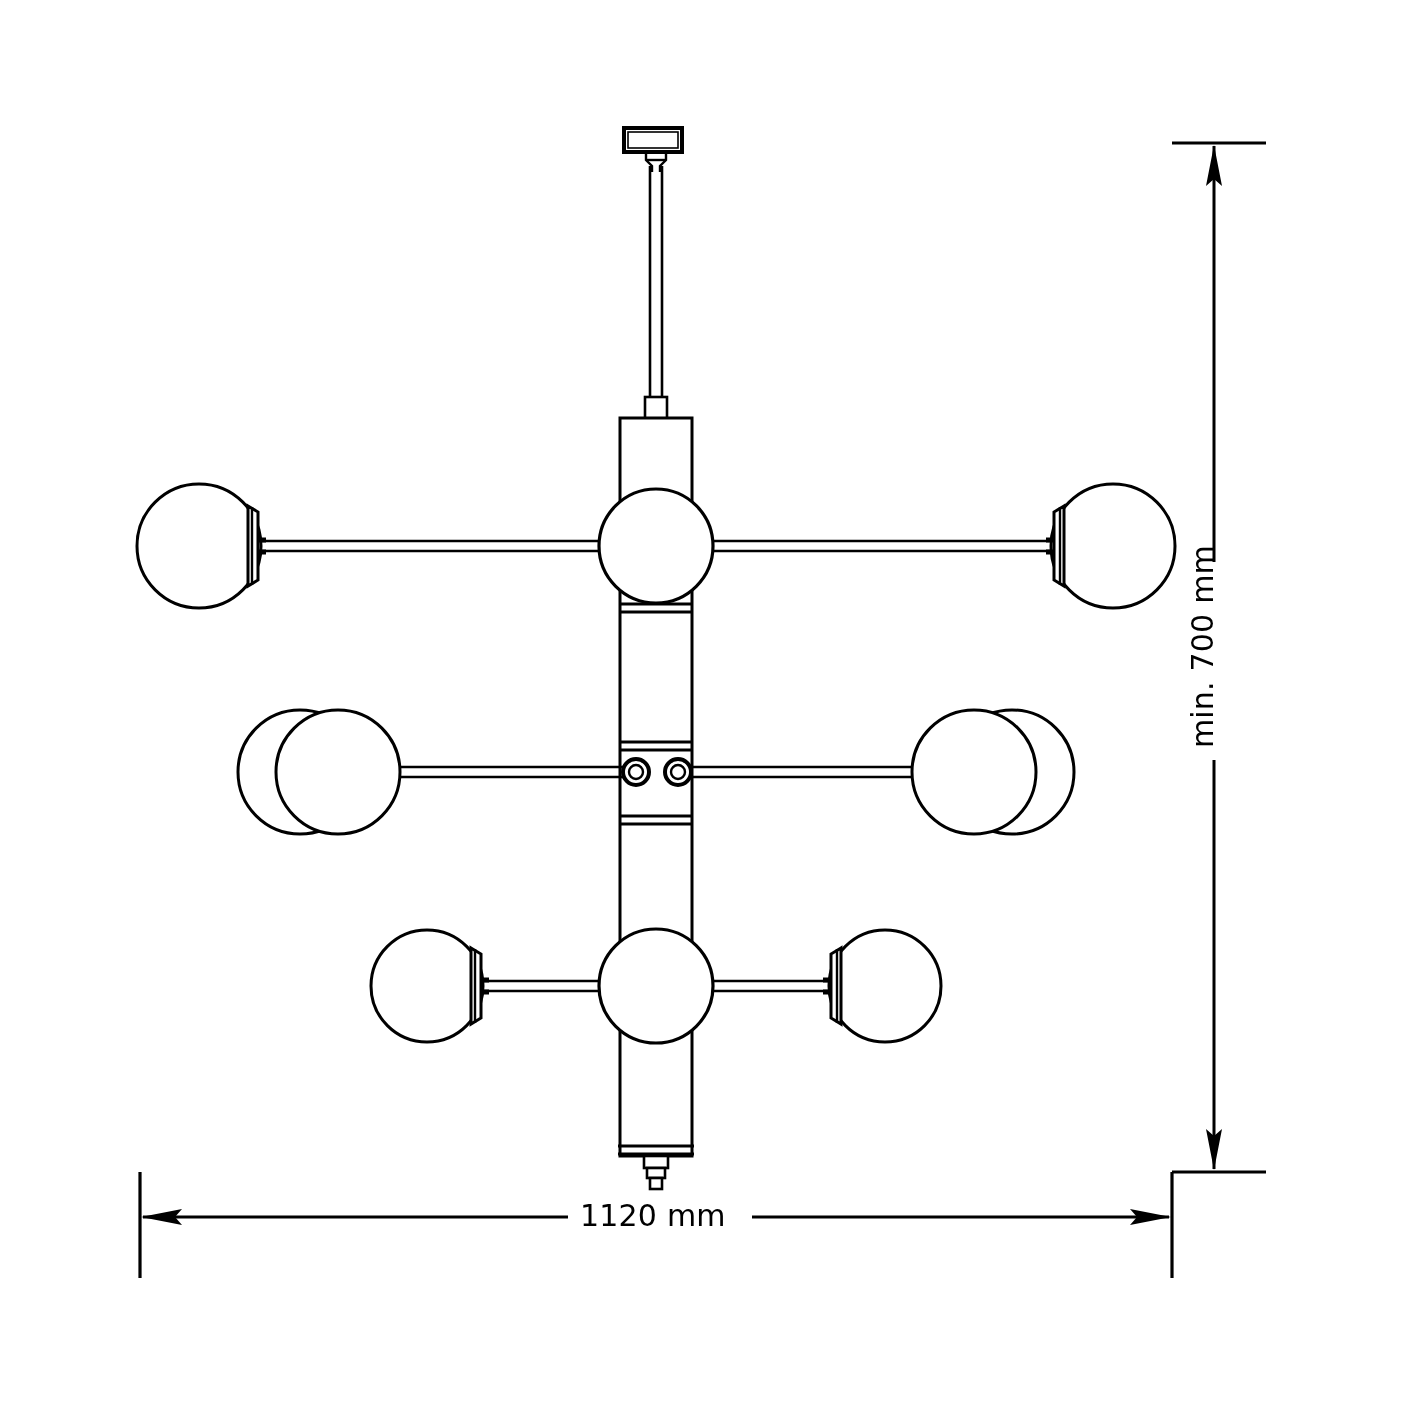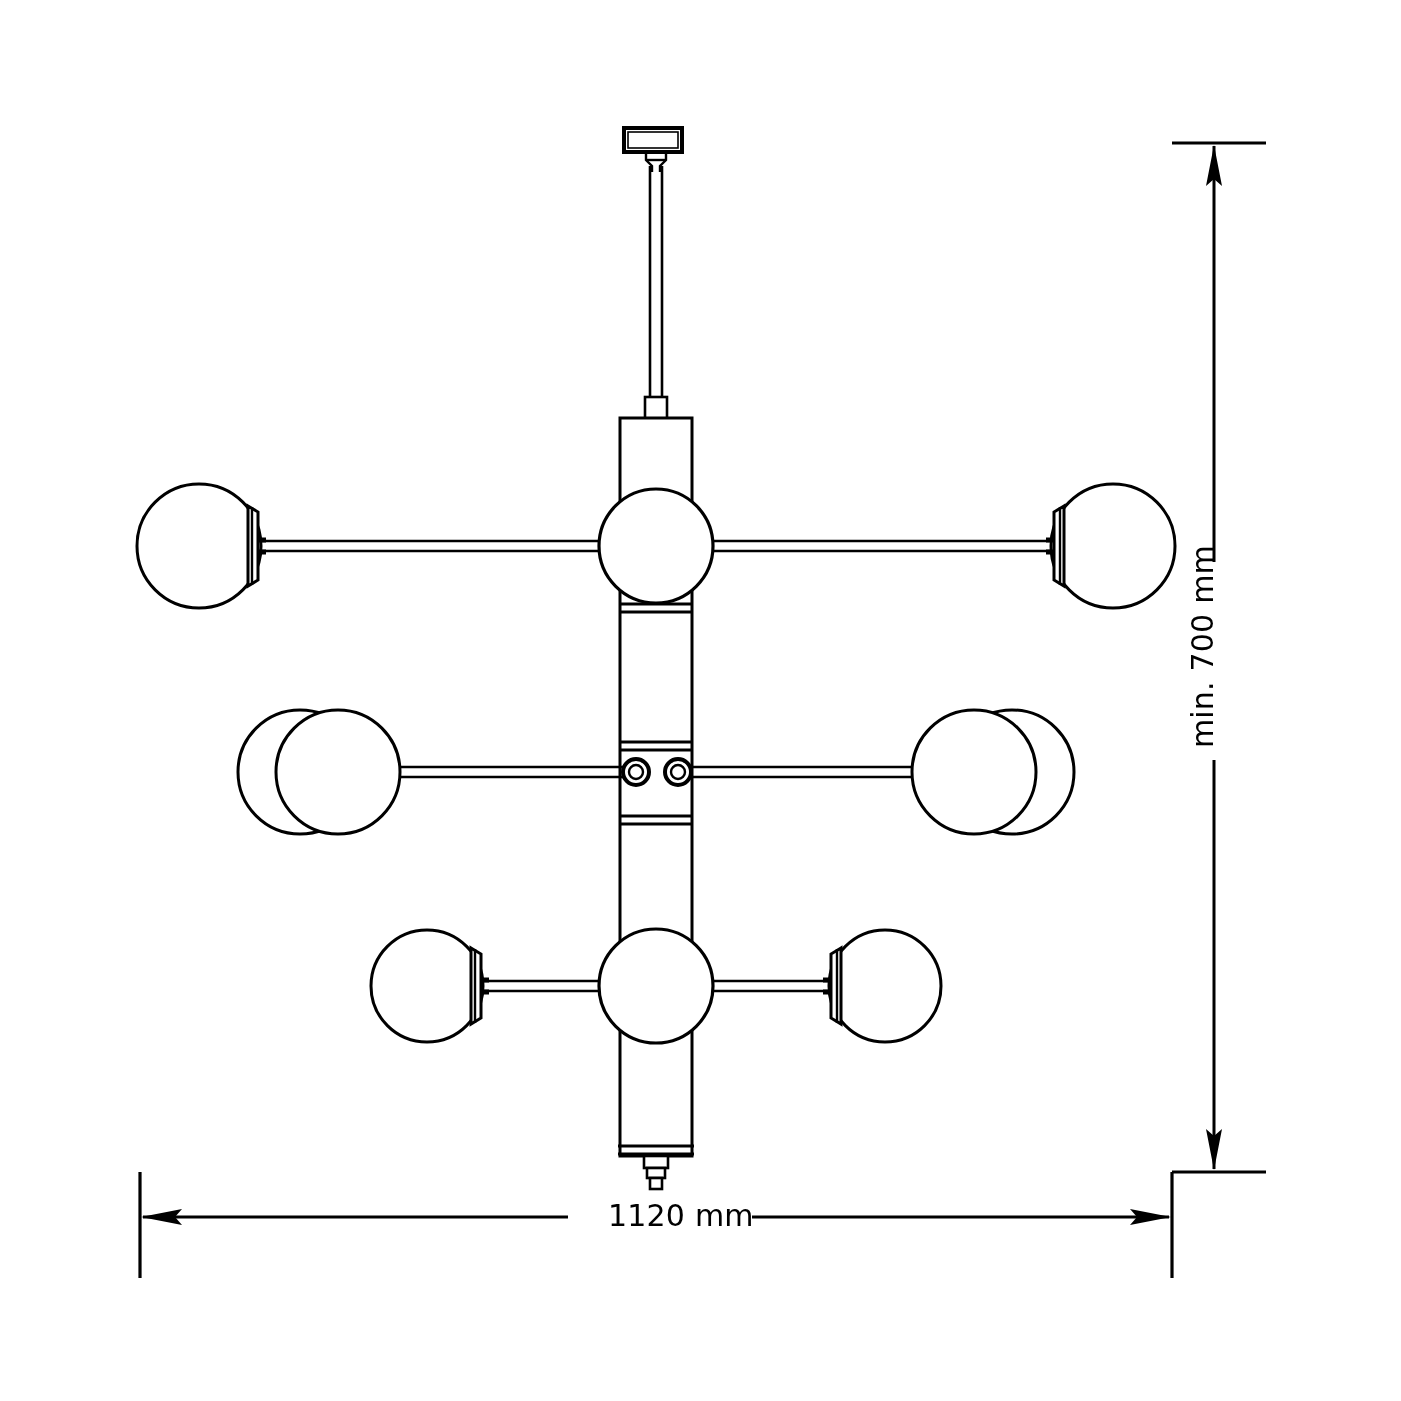--- a/index.html
+++ b/index.html
@@ -30,21 +30,21 @@
   .dim-label {
     position: absolute;
     font-family: "DejaVu Sans", sans-serif;
     font-size: 30px;
     font-weight: 400;
     color: #000000;
     white-space: nowrap;
     letter-spacing: 0.2px;
   }
   #width-label {
-    left: 608px;
+    left: 580px;
     top: 1198px;
   }
   #height-label {
     left: 1185px;
     top: 545px;
     transform-origin: left top;
     transform: rotate(-90deg) translate(-100%, 0);
   }
 </style>
 </head>

